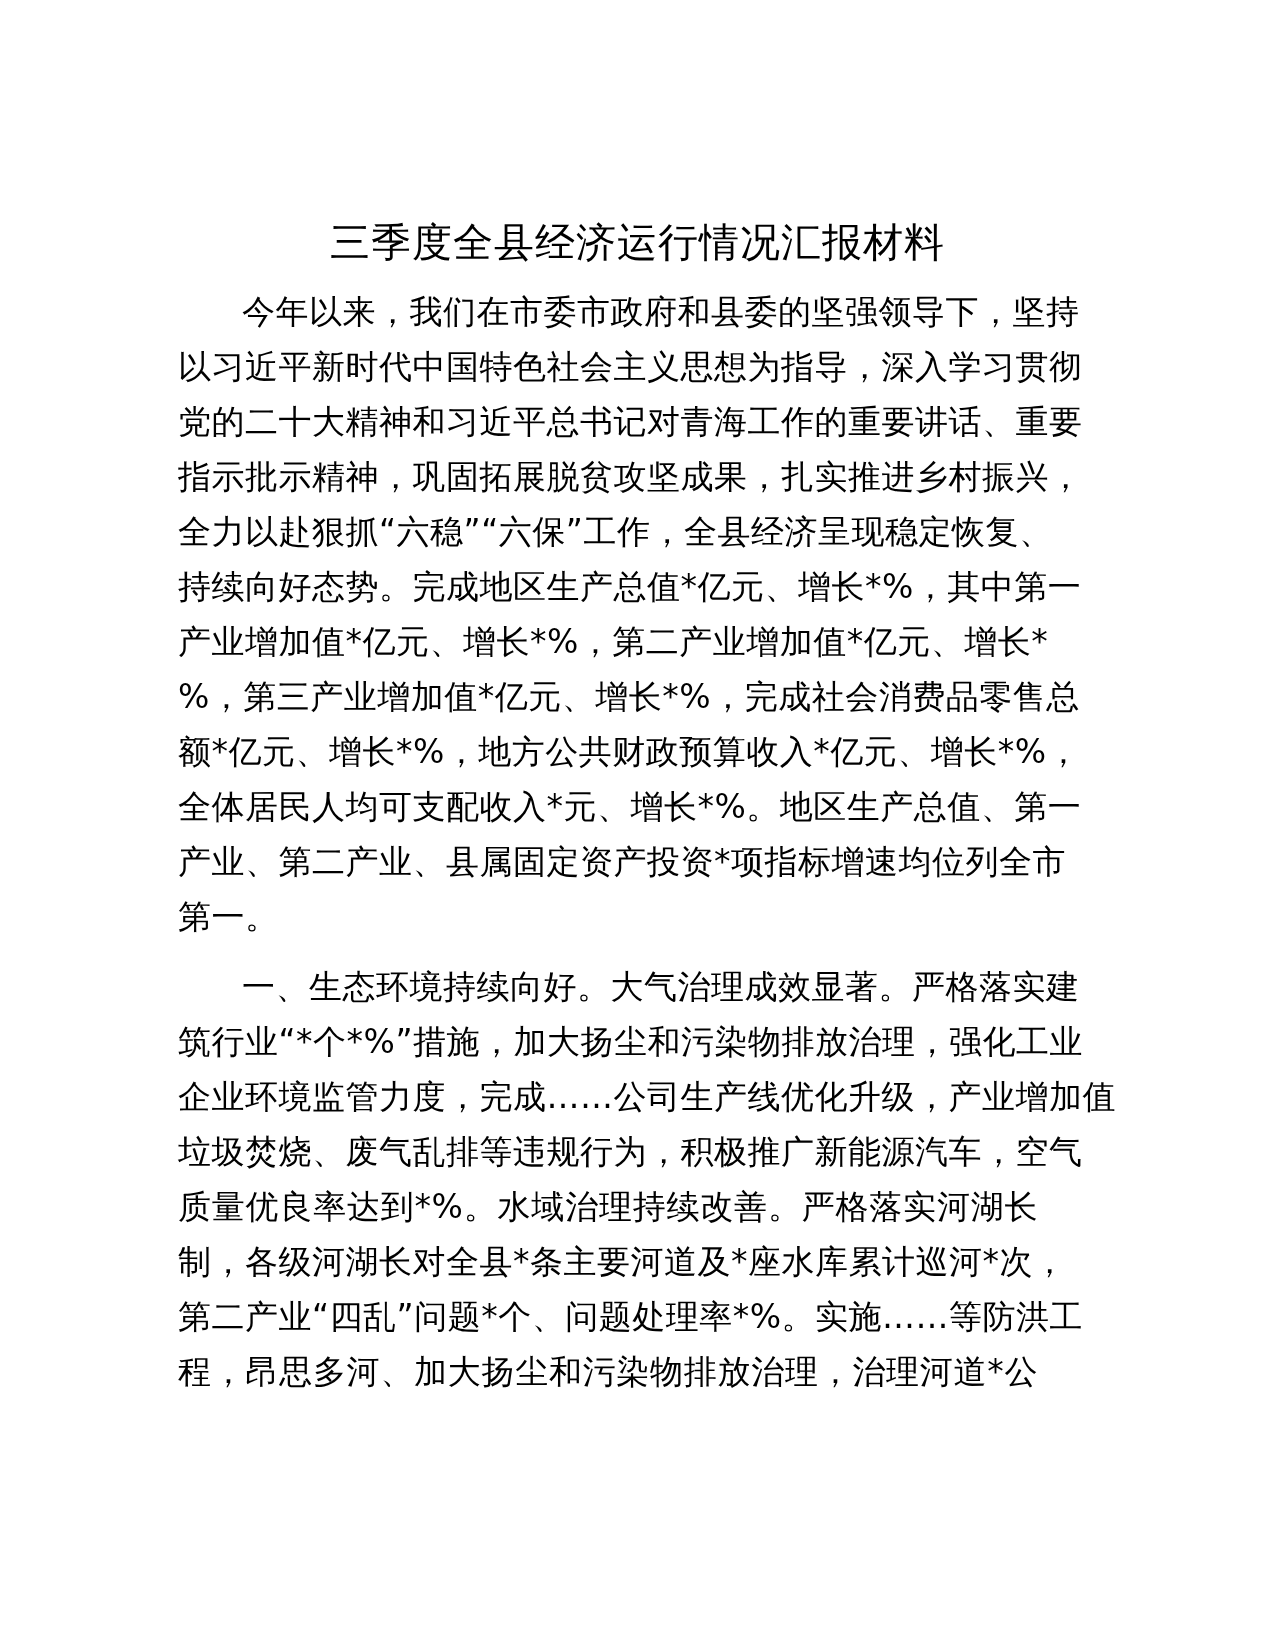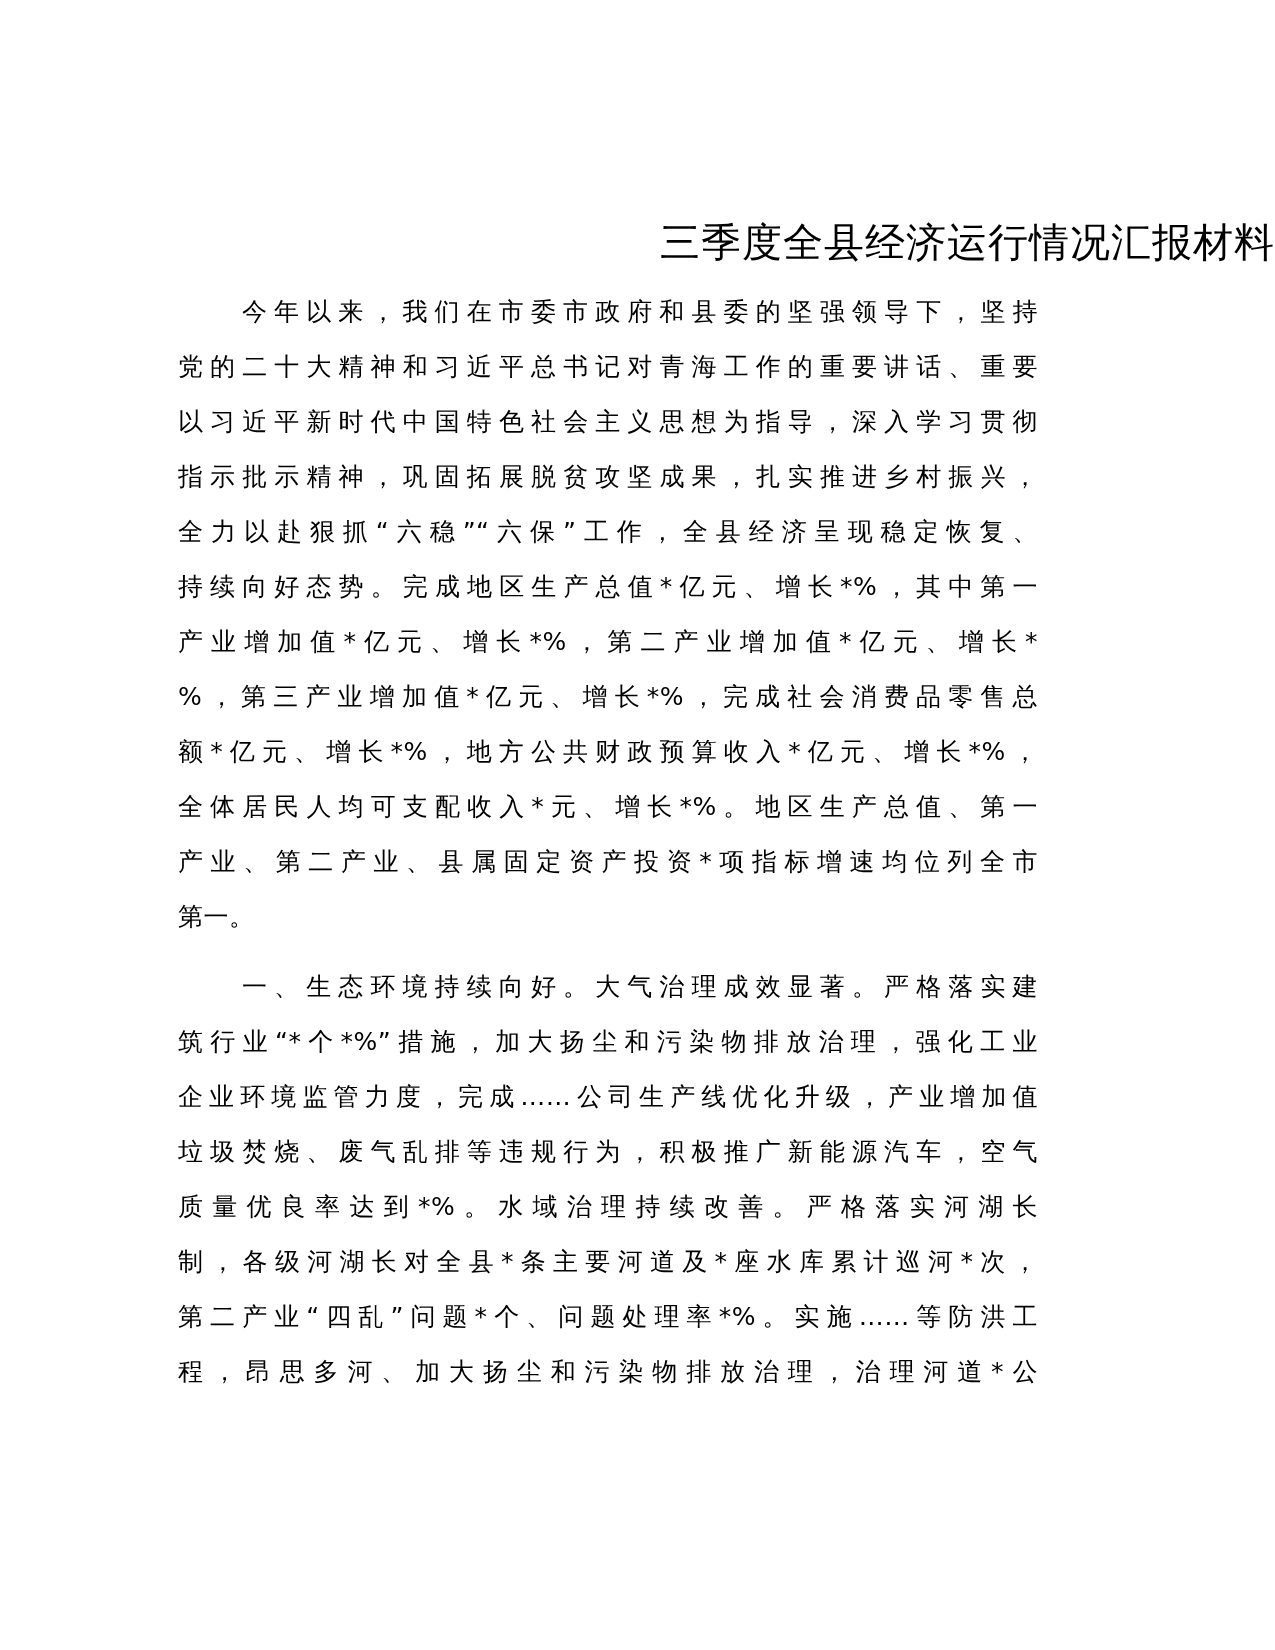--- a/index.html
+++ b/index.html
@@ -21,37 +21,37 @@
       top: 0;
       width: 1275px;
       height: 1650px;
       background: #ffffff;
     }
     .doc-title {
       position: absolute;
       left: 0;
       width: 1275px;
       top: 214px;
-      text-align: right;
+      text-align: center;
       font-size: 40px;
       line-height: 56px;
       letter-spacing: 1px;
       margin: 0;
       font-weight: normal;
     }
     .body-block {
       position: absolute;
       left: 178px;
       width: 860px;
     }
     .line {
       display: block;
       height: 55px;
       line-height: 55px;
-      font-size: 25px;
+      font-size: 33px;
       white-space: nowrap;
       text-align: justify;
       text-align-last: justify;
       letter-spacing: 0.5px;
     }
     .line.last {
       text-align-last: left;
     }
     .line.indent {
       padding-left: 64px;
@@ -61,22 +61,22 @@
   </style>
 </head>
 <body>
 
 <div class="page">
 
   <h1 class="doc-title">三季度全县经济运行情况汇报材料</h1>
 
   <div class="body-block" id="para1">
     <span class="line indent">今年以来，我们在市委市政府和县委的坚强领导下，坚持</span>
+    <span class="line">以习近平新时代中国特色社会主义思想为指导，深入学习贯彻</span>
     <span class="line">党的二十大精神和习近平总书记对青海工作的重要讲话、重要</span>
-    <span class="line">以习近平新时代中国特色社会主义思想为指导，深入学习贯彻</span>
     <span class="line">指示批示精神，巩固拓展脱贫攻坚成果，扎实推进乡村振兴，</span>
     <span class="line">全力以赴狠抓“六稳”“六保”工作，全县经济呈现稳定恢复、</span>
     <span class="line">持续向好态势。完成地区生产总值*亿元、增长*%，其中第一</span>
     <span class="line">产业增加值*亿元、增长*%，第二产业增加值*亿元、增长*</span>
     <span class="line">%，第三产业增加值*亿元、增长*%，完成社会消费品零售总</span>
     <span class="line">额*亿元、增长*%，地方公共财政预算收入*亿元、增长*%，</span>
     <span class="line">全体居民人均可支配收入*元、增长*%。地区生产总值、第一</span>
     <span class="line">产业、第二产业、县属固定资产投资*项指标增速均位列全市</span>
     <span class="line last">第一。</span>
   </div>

